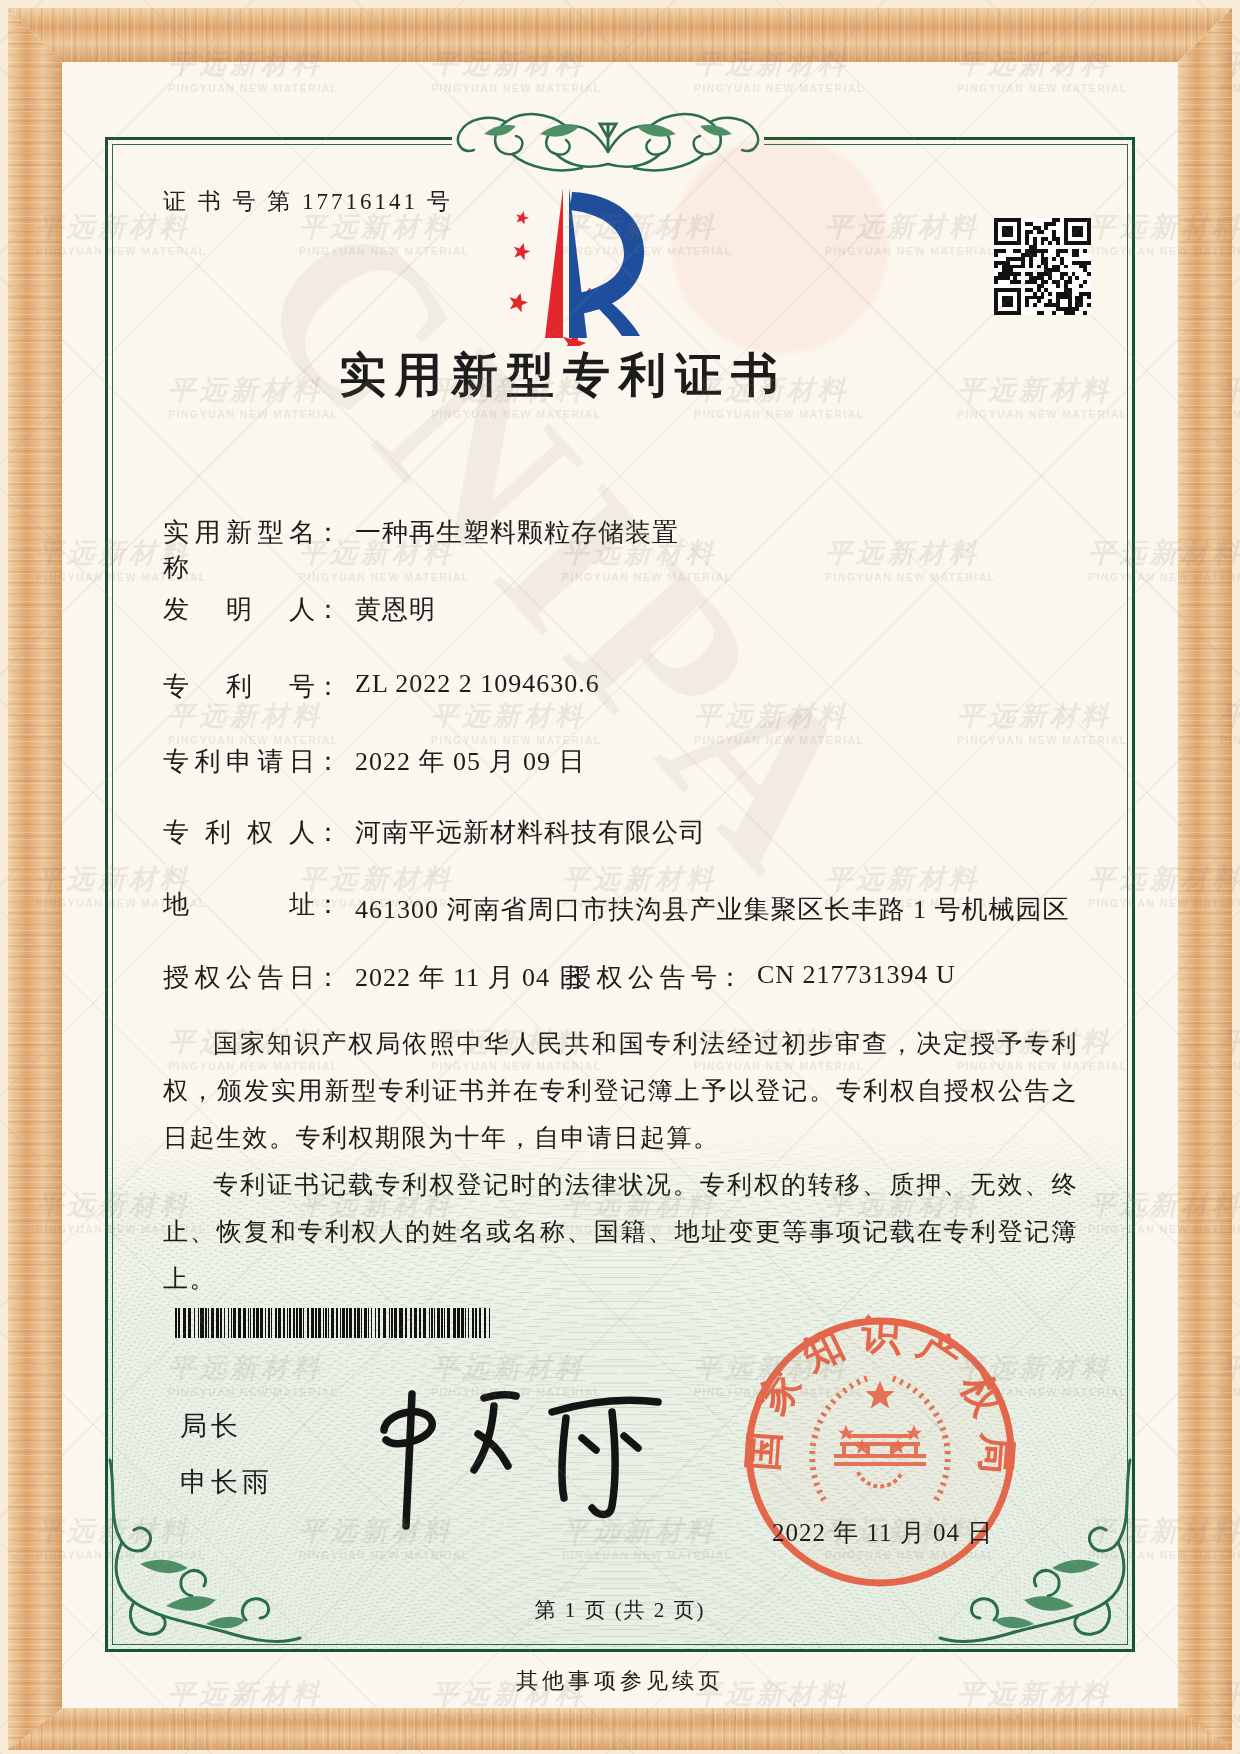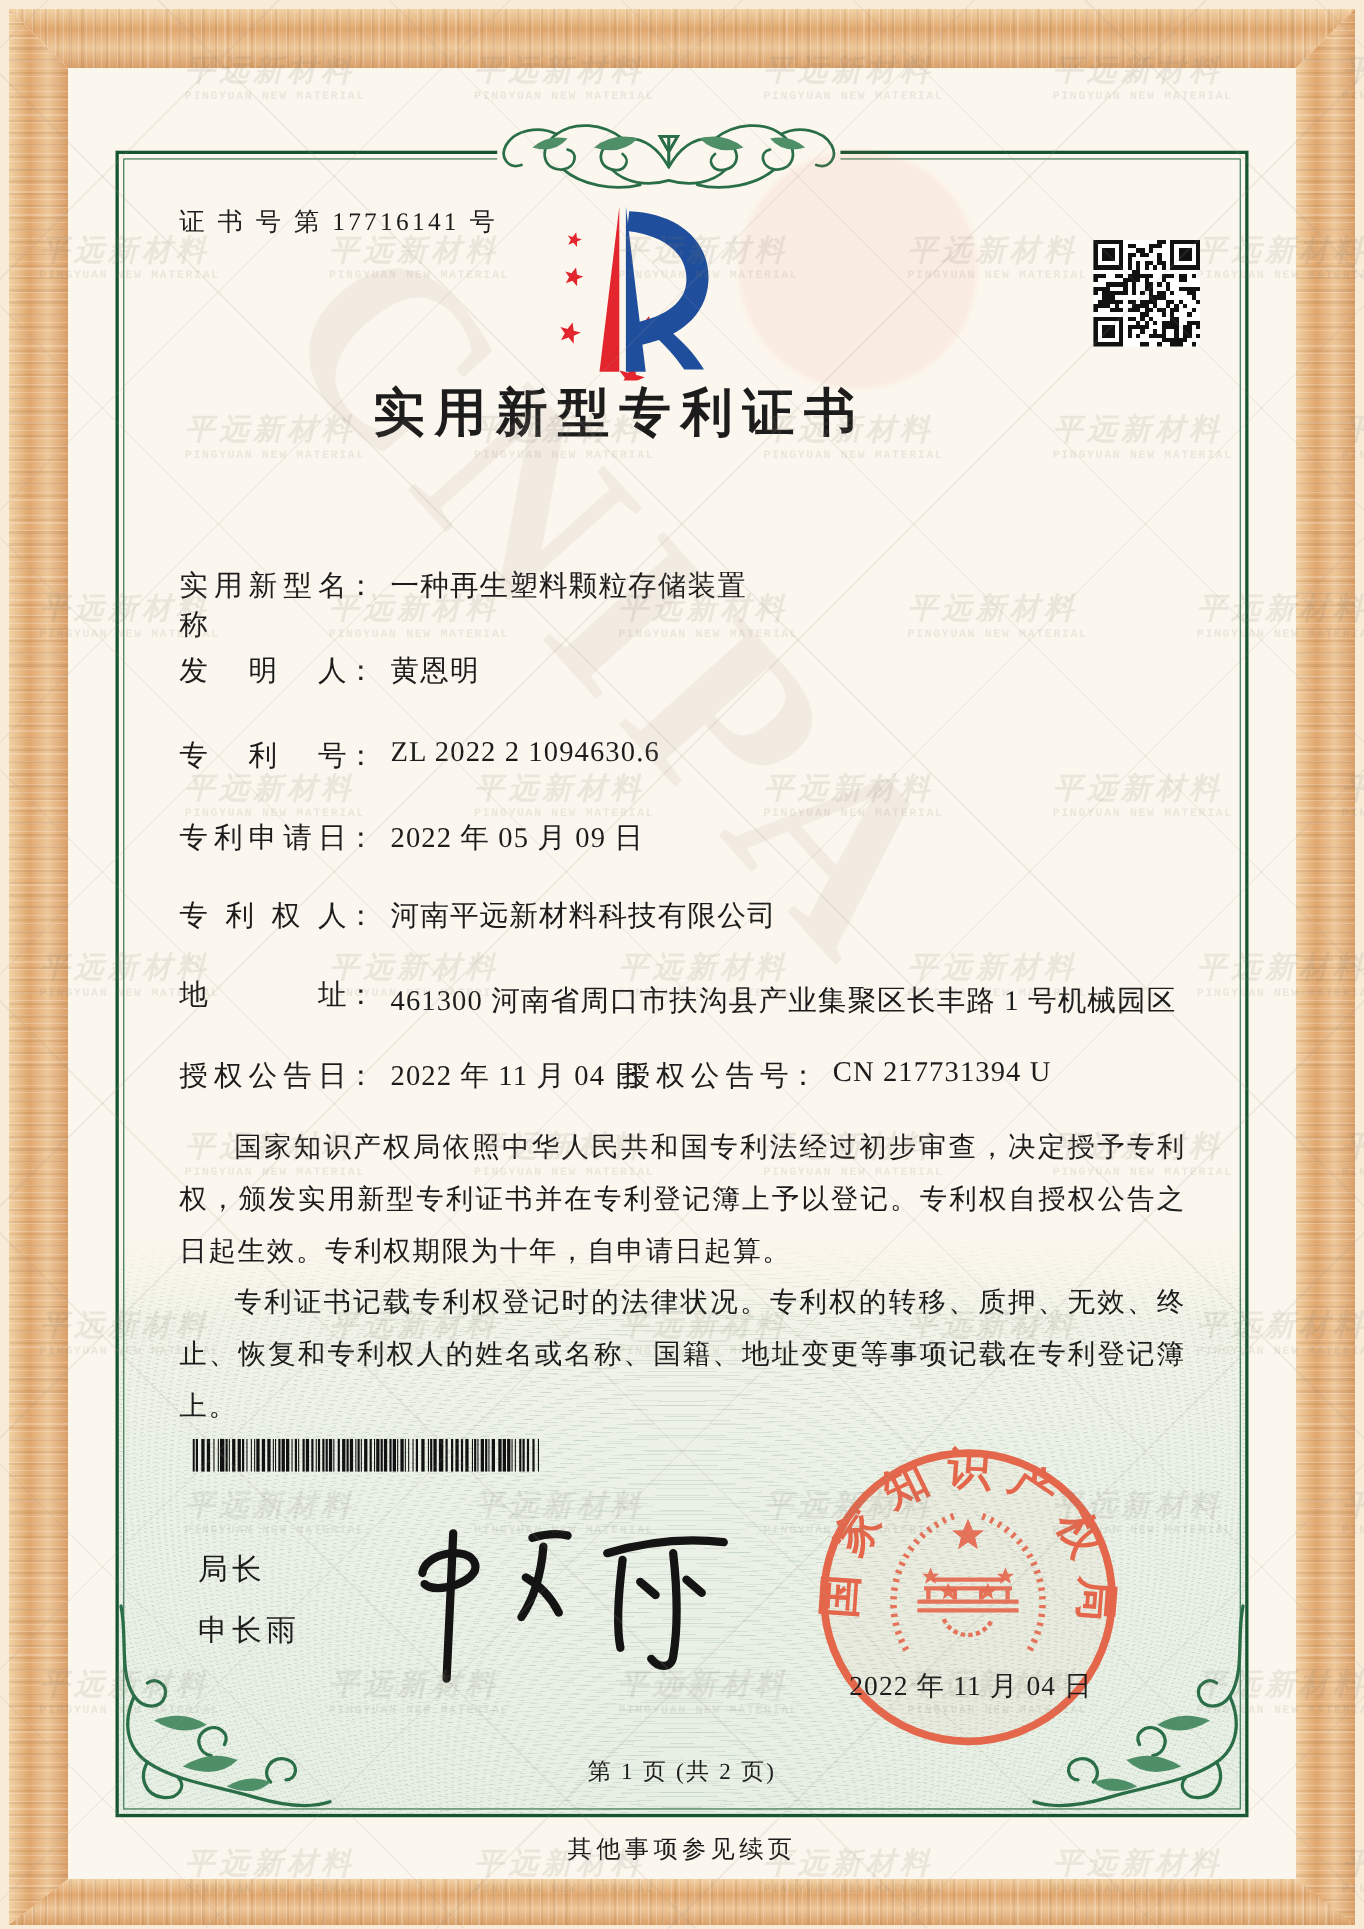--- a/index.html
+++ b/index.html
@@ -54,21 +54,21 @@
   #qr{position:absolute;left:994px;top:218px;z-index:5;}
   #logo{position:absolute;left:460px;top:176px;z-index:5;}
   #seal{position:absolute;left:742px;top:1314px;z-index:5;}
   #signature{position:absolute;left:366px;top:1378px;z-index:5;}
   
   #wm{position:absolute;left:0;top:0;width:1240px;height:1754px;z-index:9;pointer-events:none;
     background:
       radial-gradient(circle at 780px 245px, rgba(226,120,90,.09) 0 105px, transparent 112px),
       repeating-linear-gradient(45deg, rgba(160,150,140,.13) 0 1.5px, transparent 1.5px 149px),
       repeating-linear-gradient(-45deg, rgba(160,150,140,.13) 0 1.5px, transparent 1.5px 149px);}
-  .wm-item{position:absolute;width:200px;text-align:left;font-family:Liberation Mono, monospace;}
+  .wm-item{position:absolute;width:200px;text-align:left;font-family:Liberation Sans, sans-serif;}
   .wm-cn{font-size:27px;font-weight:700;color:rgba(135,125,115,.14);letter-spacing:4px;font-style:italic;}
   .wm-en{font-size:10.5px;font-weight:700;color:rgba(135,125,115,.14);letter-spacing:1.5px;}
   #wm-big{position:absolute;left:400px;top:170px;font-size:225px;font-weight:700;
     color:rgba(145,135,125,.10);transform:rotate(48deg);transform-origin:left top;letter-spacing:18px;
     font-family:"Liberation Serif","DejaVu Serif",serif;}
 </style>
 </head>
 <body>
 
 <div id="page">

